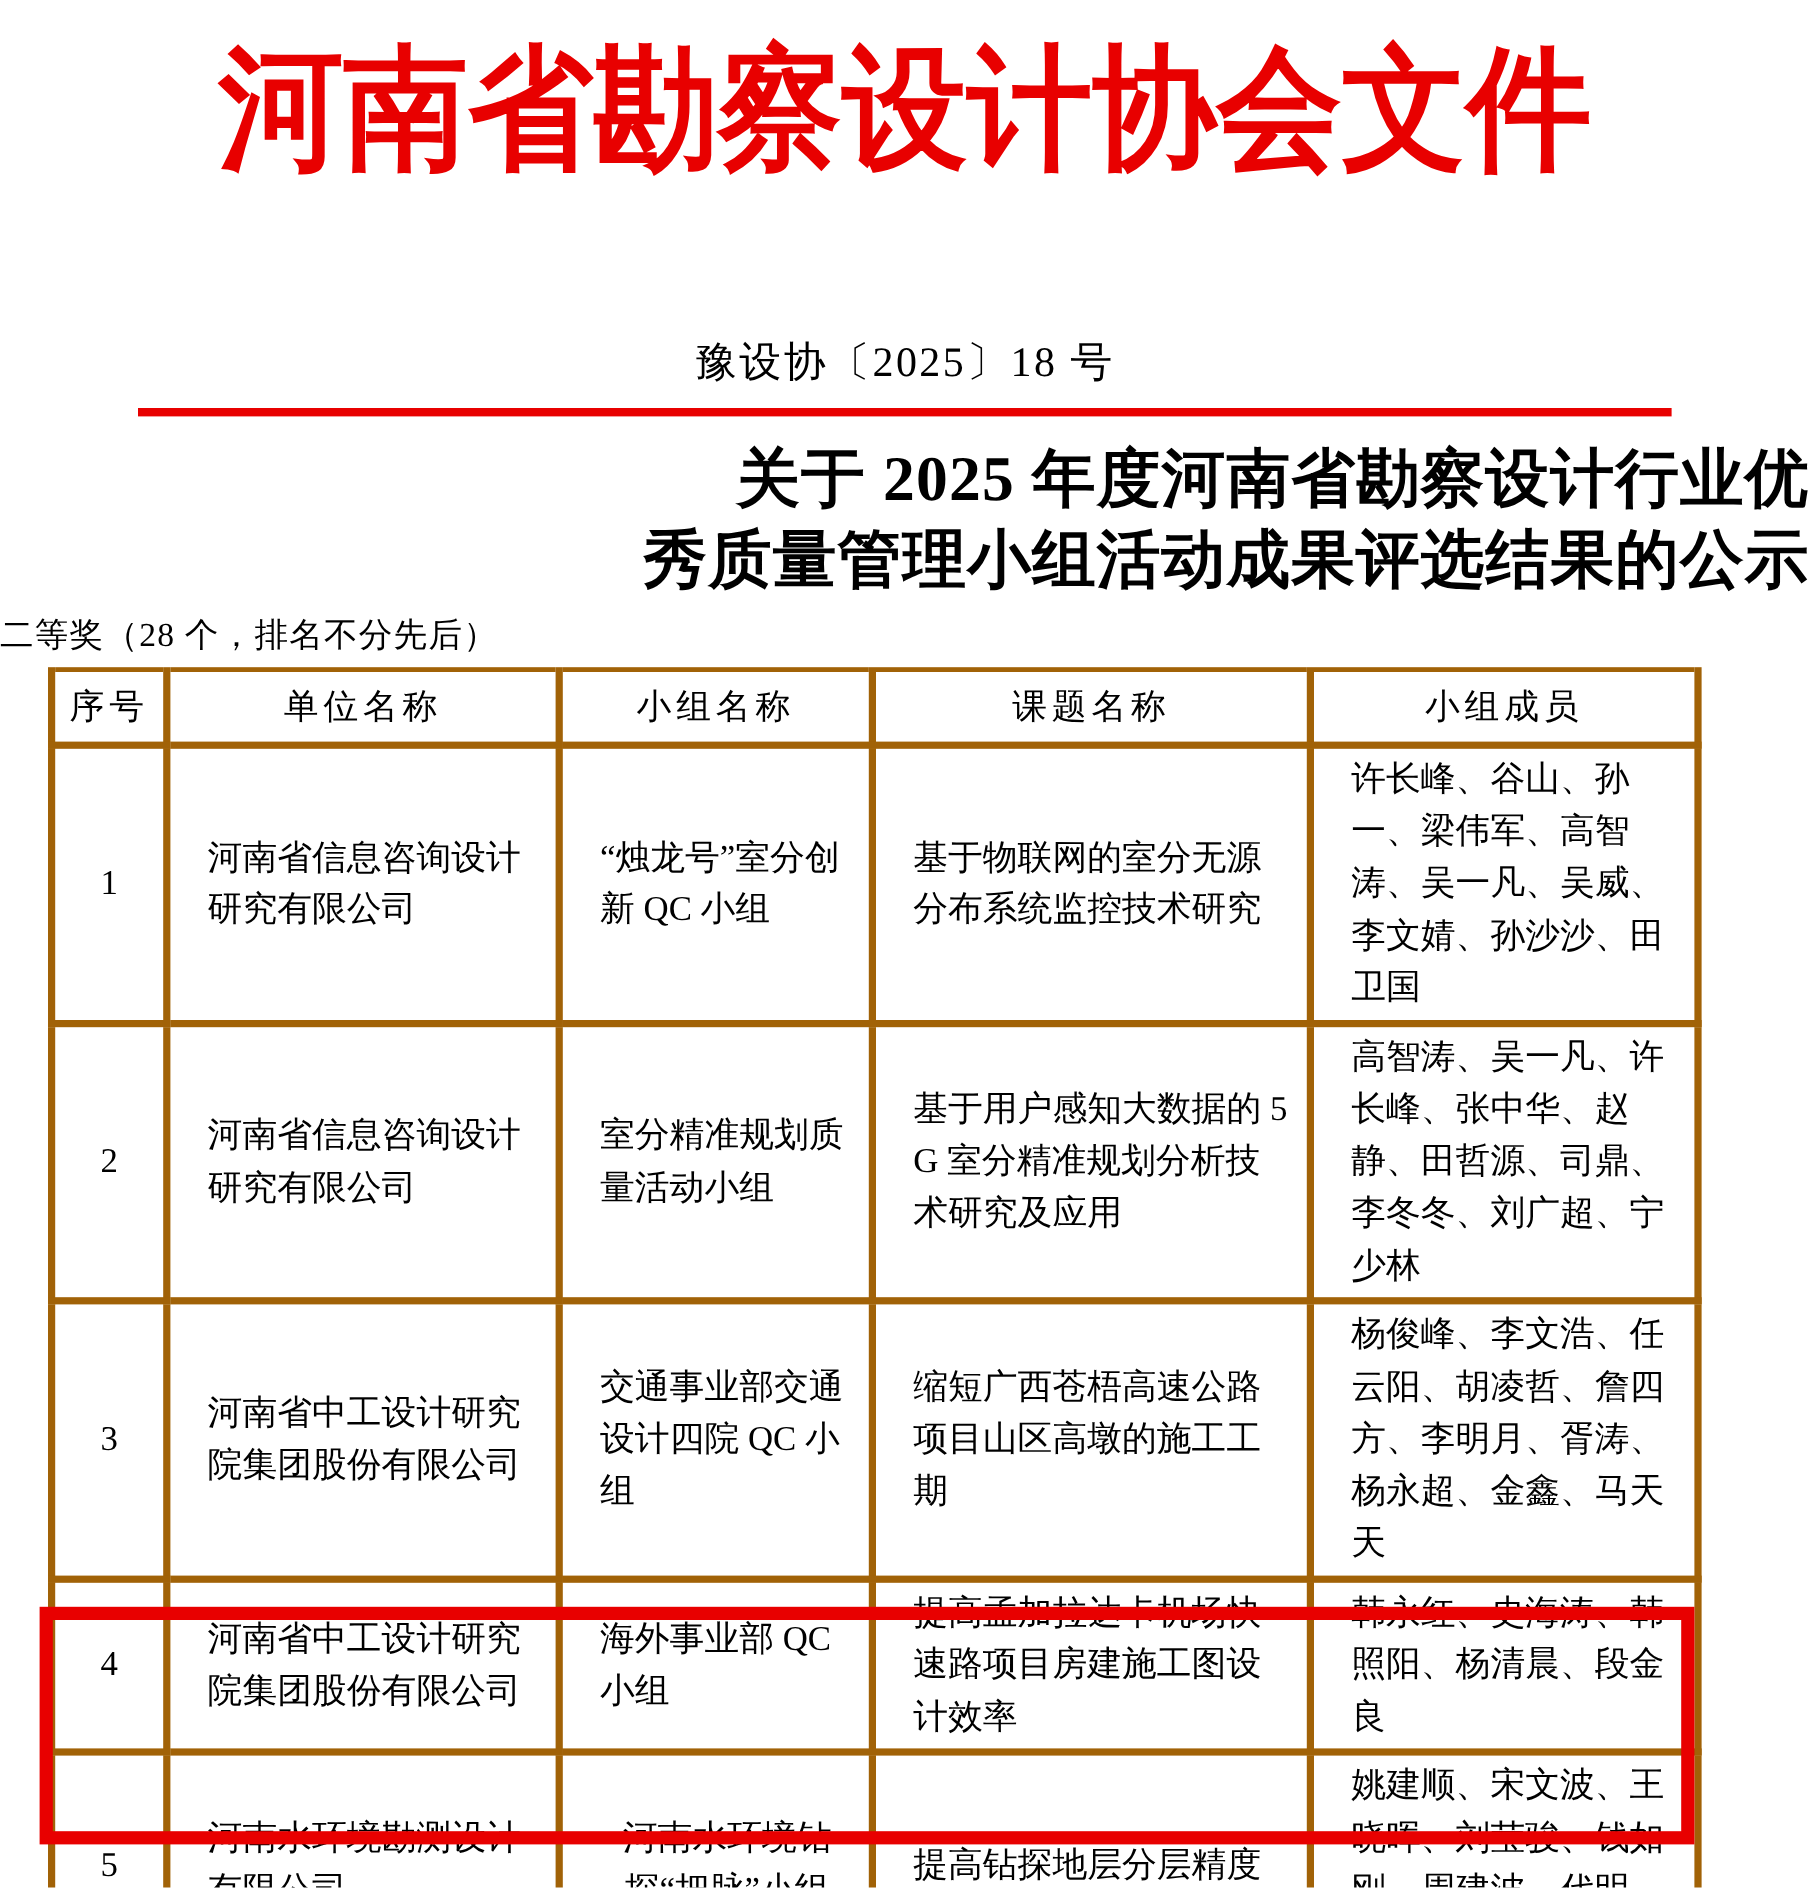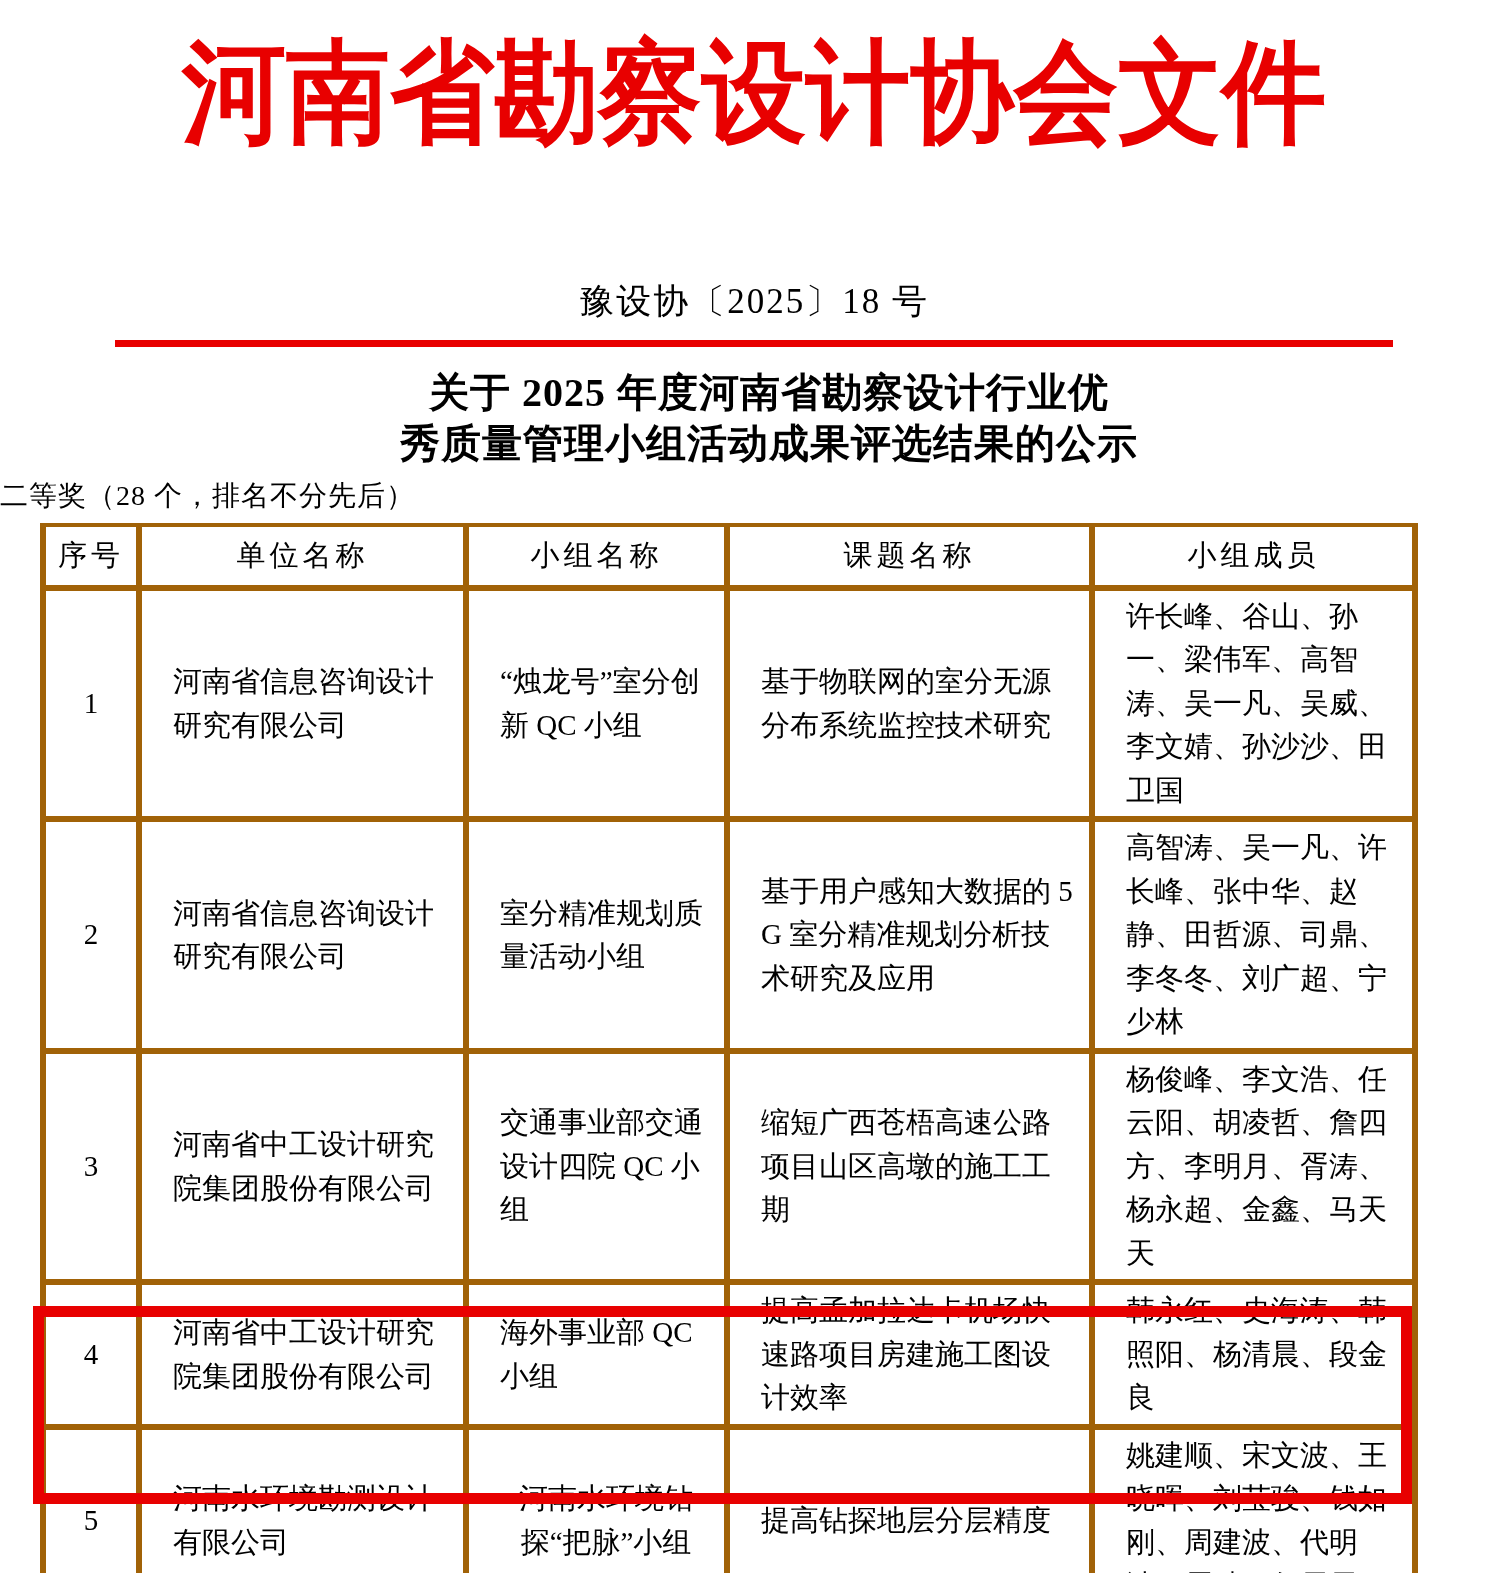--- a/index.html
+++ b/index.html
@@ -36,22 +36,22 @@
   }
 
   .red-rule {
     height: 7px;
     background: var(--accent);
     width: 1278px;
     margin: 15px auto 0 auto;
   }
 
   .title {
-    text-align: center;
-    font-size: 40px;
+    text-align: right;
+    font-size: 53px;
     font-weight: bold;
     line-height: 1.28;
     margin-top: 20px;
     letter-spacing: 1px;
     padding-left: 30px;
   }
 
   .subtitle {
     text-align: left;
     font-size: 28px;

